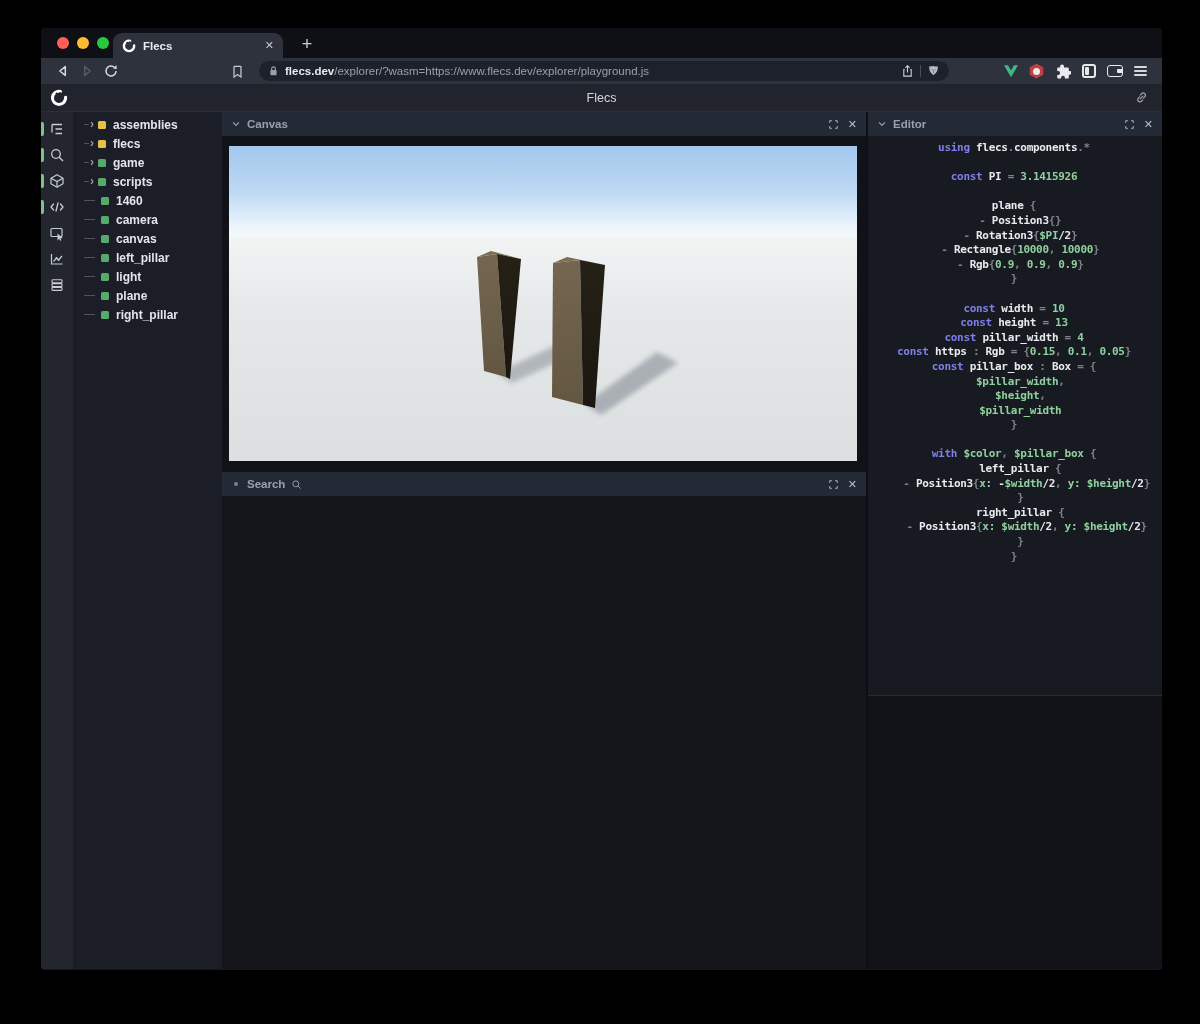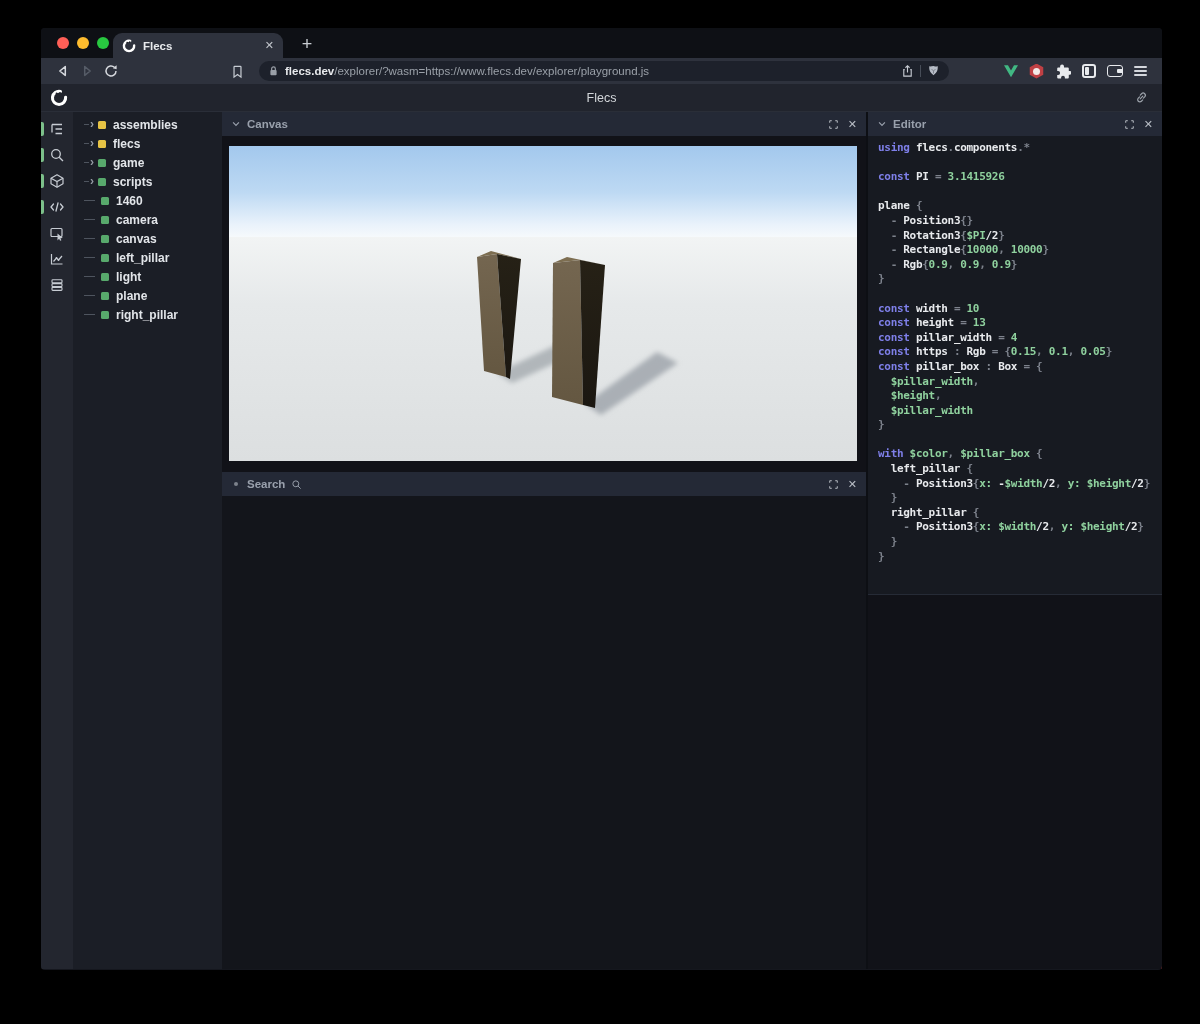--- a/index.html
+++ b/index.html
@@ -62,22 +62,22 @@
   .ptitle{font-size:11.5px;font-weight:700;color:#99a0ac;}
   .pright{margin-left:auto;display:flex;gap:9px;align-items:center;}
   .pclose{color:#b9bec6;font-size:11px;line-height:1;}
   .pdot{width:4px;height:4px;border-radius:50%;background:#7d828c;margin:0 3px;}
   .canvas-body{height:325px;flex:none;position:relative;}
   .scene{position:absolute;left:7px;top:10px;display:block;}
   .gap11{height:11px;flex:none;}
   .search-body{flex:1;background:#13151b;}
   .editorcol{width:296px;flex:none;background:#ef4444;border-left:2px solid #0d0f14;
     display:flex;flex-direction:column;}
-  .codearea{height:459px;background:#171a21;padding:5px 12px 0 10px;overflow:hidden;flex:none;
-    border-bottom:1px solid #262b36;}
+  .codearea{height:560px;background:#171a21;padding:5px 12px 0 10px;overflow:hidden;flex:none;
+    border-bottom:1px solid #262b36;text-align:center;}
   .cl{white-space:pre;font-family:"DejaVu Sans Mono",monospace;font-size:11px;line-height:14.6px;
     font-weight:600;letter-spacing:-0.3px;}
   .cl .k{color:#7e7fe8;}
   .cl .i{color:#e8eaed;font-weight:700;}
   .cl .n{color:#8fd19e;}
   .cl .p{color:#7d828c;}
   .editor-rest{flex:1;background:#111218;}
   svg{display:block;}
 </style>
 </head>

